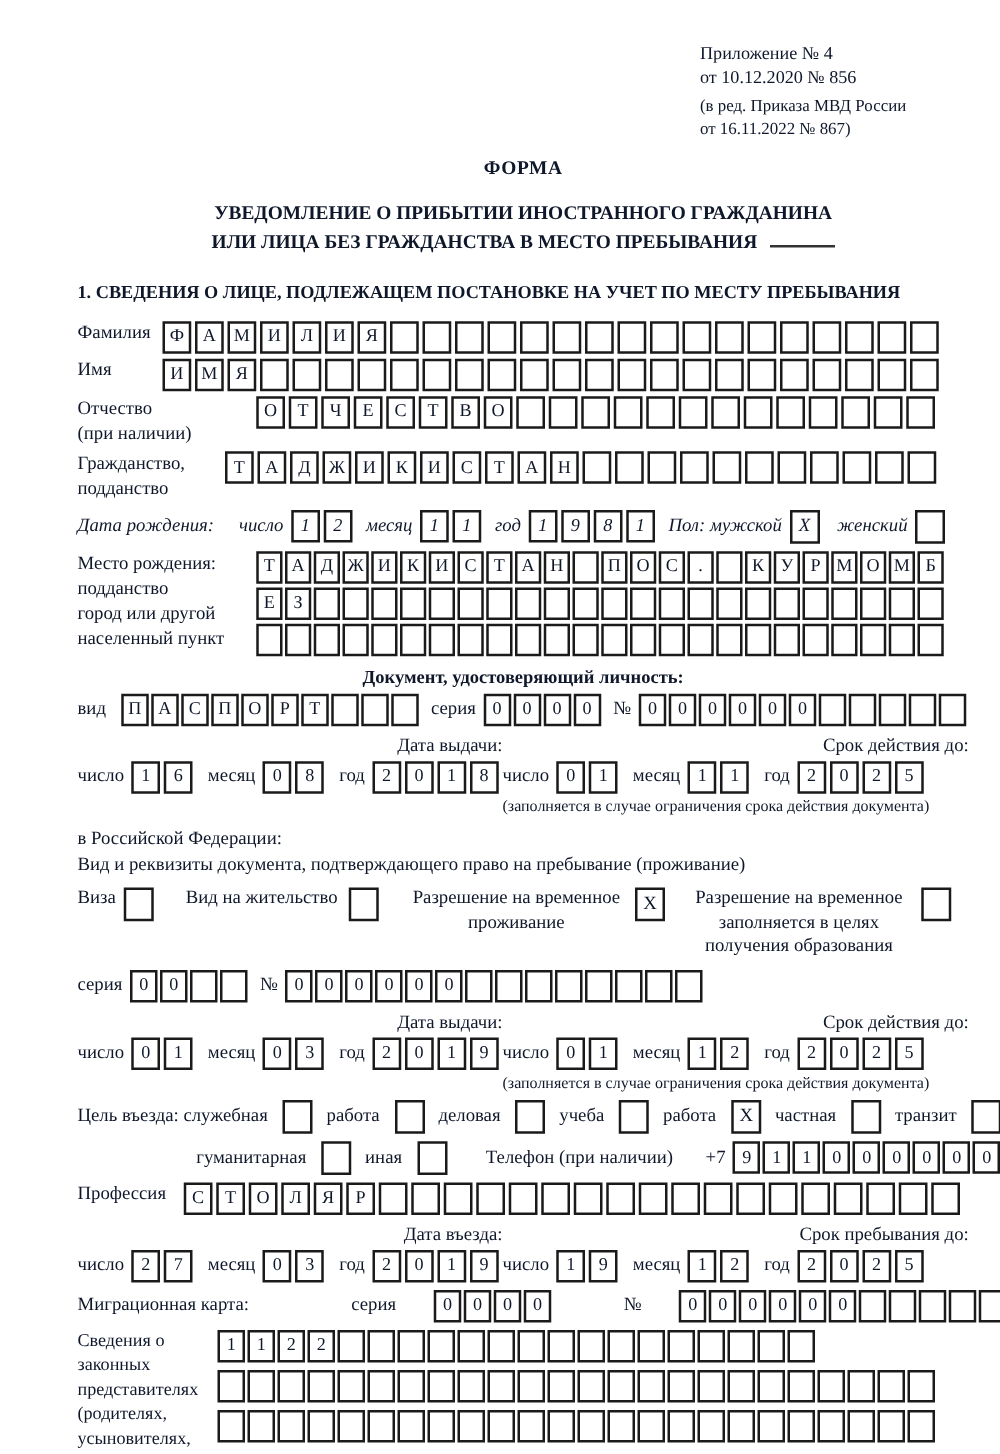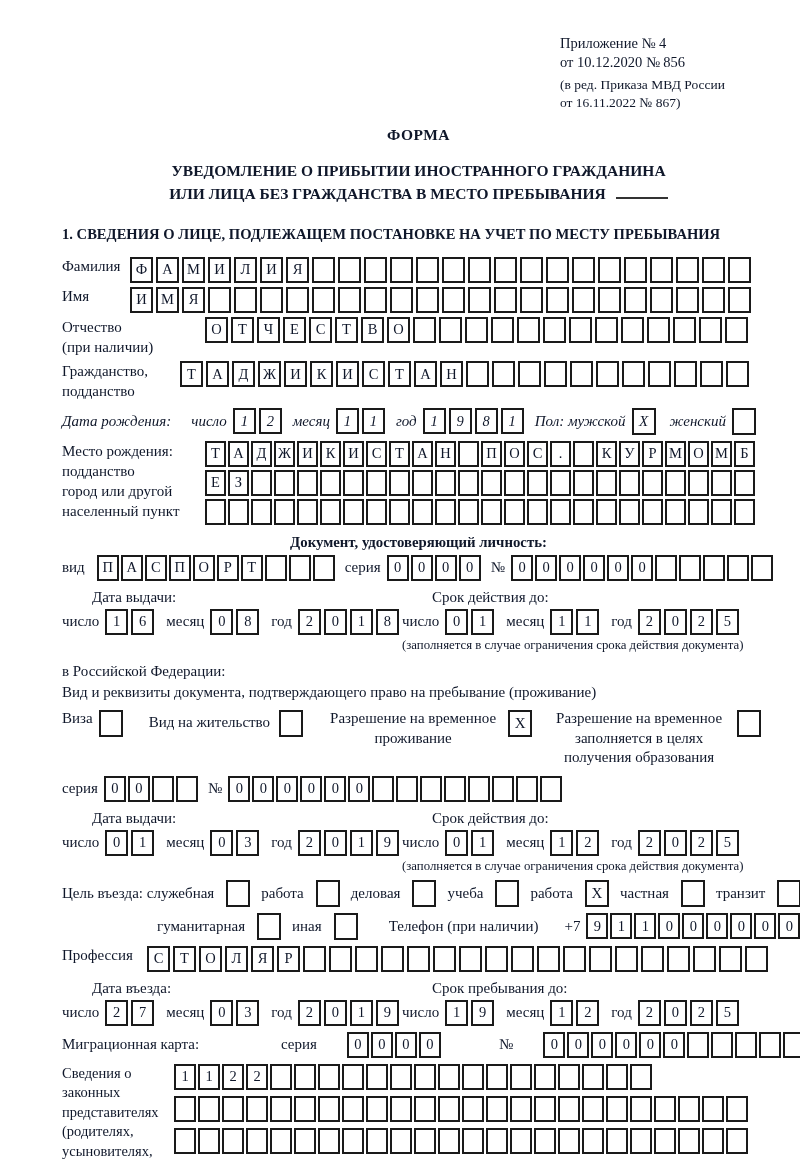--- a/index.html
+++ b/index.html
@@ -40,21 +40,21 @@
   }
   .inlbl{margin:0 6px 0 0;white-space:nowrap;}
   .gap8{width:8px;flex:0 0 auto;}.gap14{width:14px;flex:0 0 auto;}.gap20{width:20px;flex:0 0 auto;}
 
   .dochead{text-align:center;font-weight:bold;font-size:14.8px;margin-top:6px;}
 
   .daterow{display:flex;margin-top:8px;align-items:flex-start;}
   .datecol{flex:0 0 auto;}
   .datecol.left{width:340px;}
   .datecol.right{flex:1;}
-  .datetitle{font-size:15px;text-align:left;margin-bottom:3px;padding-left:30px;}
+  .datetitle{font-size:15px;text-align:right;margin-bottom:3px;padding-left:30px;}
   .dateline{display:flex;align-items:center;}
   .dateline .cells{margin-right:9px;}
   .note{font-size:12.8px;margin-top:3px;white-space:nowrap;}
 
   .intro{margin-top:8px;line-height:1.45;font-size:15px;}
   .optrow{display:flex;align-items:flex-start;margin-top:5px;}
   .opt{display:flex;align-items:flex-start;}
   .optlbl{text-align:center;line-height:1.3;font-size:15px;}
   .opt .cb{margin-left:9px;margin-top:1px;}
 
@@ -419,21 +419,21 @@
   <div class="intro">
     <div>в Российской Федерации:</div>
     <div>Вид и реквизиты документа, подтверждающего право на пребывание (проживание)</div>
   </div>
 
   <div class="optrow">
     <div class="opt" style="margin-right:26px;">
       <div class="optlbl">Виза</div>
       <span class="cb" style="margin-left:6px;"></span>
     </div>
-    <div class="opt" style="margin-right:24px;align-items:center;">
+    <div class="opt" style="margin-right:24px;">
       <div class="optlbl">Вид на жительство</div>
       <span class="cb"></span>
     </div>
     <div class="opt" style="margin-right:18px;">
       <div class="optlbl" style="width:172px;">
         <div>Разрешение на временное</div>
         <div>проживание</div>
       </div>
       <span class="cb">X</span>
     </div>

